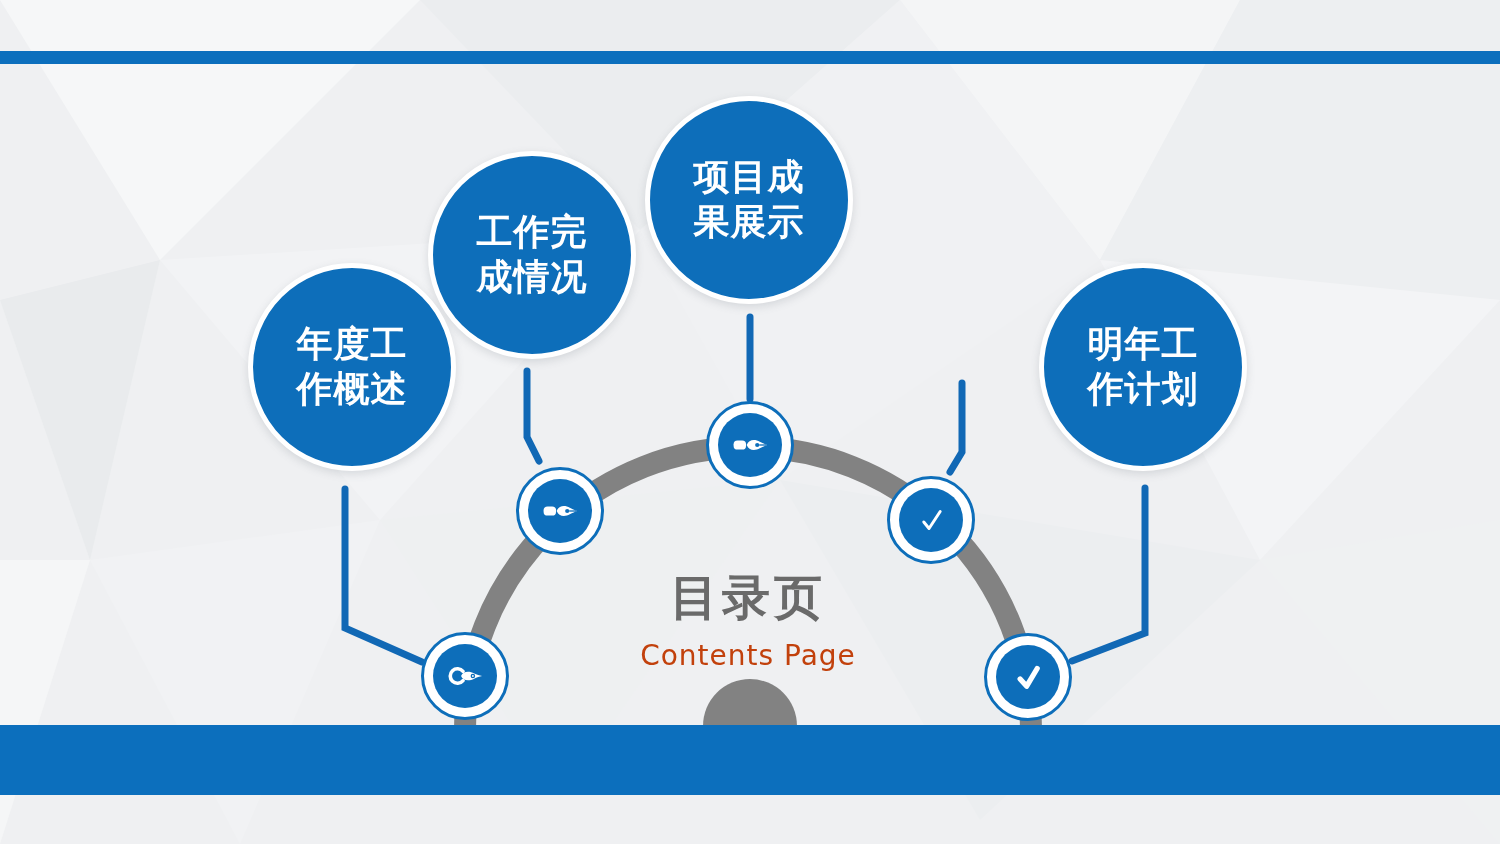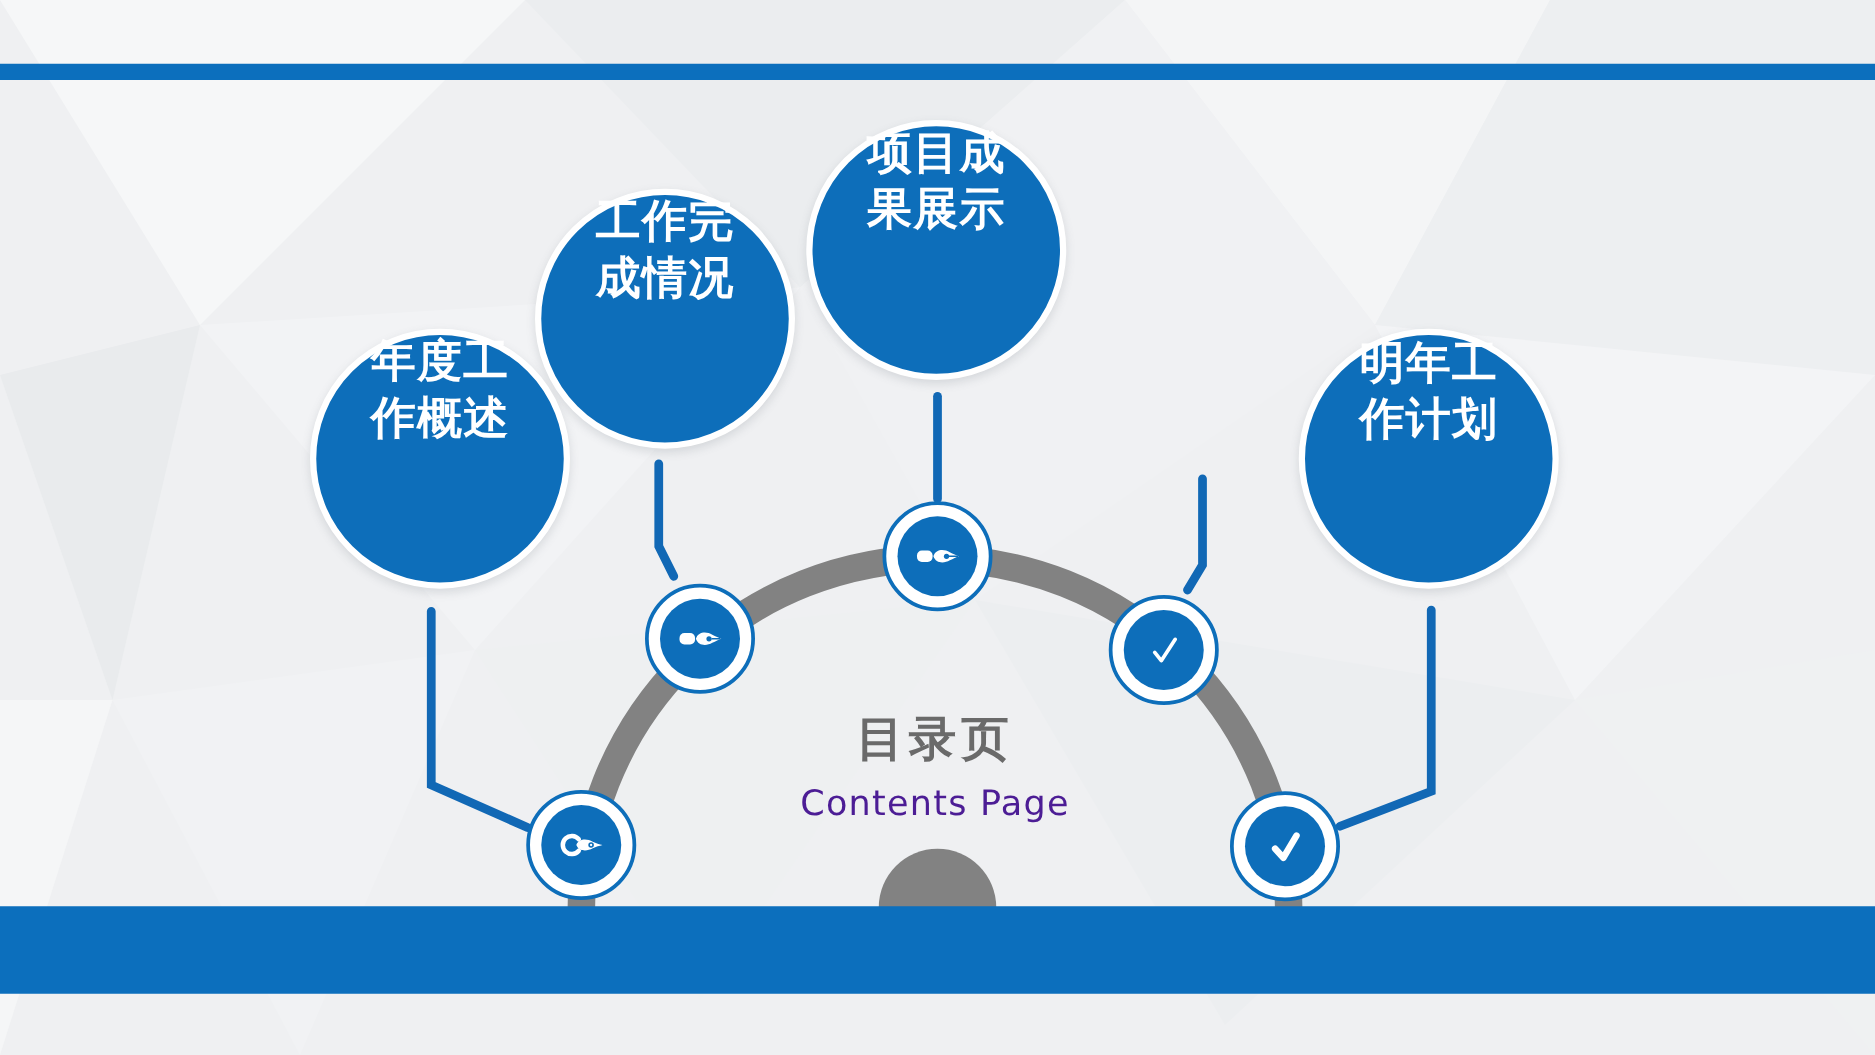--- a/index.html
+++ b/index.html
@@ -8,37 +8,37 @@
     background:#eff0f2;
     font-family:"DejaVu Sans","Liberation Sans",sans-serif;
   }
   .bg-svg, .diagram-svg { position:absolute; left:0; top:0; }
   .accent-bar { position:absolute; left:0; width:1500px; background:#0c6fbd; }
   .accent-bar.top { top:51px; height:13px; }
   .accent-bar.bottom { top:725px; height:70px; }
   .topic {
     position:absolute; width:198px; height:198px; border-radius:50%;
     background:#0d6eba; border:5px solid #ffffff;
-    display:flex; flex-direction:column; align-items:center; justify-content:flex-start;
+    display:flex; flex-direction:column; align-items:center; justify-content:center;
     color:#ffffff; font-weight:bold; font-size:36px; line-height:1.24;
     letter-spacing:1px; text-align:center;
     box-shadow:0 3px 8px rgba(90,100,110,0.18);
   }
   .node {
     position:absolute; width:82px; height:82px; border-radius:50%;
     background:#ffffff; border:3px solid #0d6eba;
   }
   .node-inner {
     position:absolute; left:50%; top:50%; transform:translate(-50%,-50%);
     width:64px; height:64px; border-radius:50%; background:#0d6eba;
     display:flex; align-items:center; justify-content:center;
   }
   .center-text { position:absolute; left:573px; top:566px; width:350px; text-align:center; }
-  .center-title { font-size:38px; font-weight:bold; color:#6a6a6a; letter-spacing:4px; }
-  .center-subtitle { margin-top:9px; font-size:28px; color:#4c1d95; letter-spacing:1px; }
+  .center-title { font-size:48px; font-weight:bold; color:#6a6a6a; letter-spacing:4px; }
+  .center-subtitle { margin-top:9px; font-size:28px; color:#c2410c; letter-spacing:1px; }
 </style>
 </head>
 <body>
 
 <div class="slide">
 
   <svg class="bg-svg" width="1500" height="844" viewBox="0 0 1500 844">
     <rect width="1500" height="844" fill="#eff0f2"></rect>
     <polygon points="0,0 420,0 160,260" fill="#f6f7f8"></polygon>
     <polygon points="420,0 900,0 640,230" fill="#ebedef"></polygon>
@@ -75,21 +75,21 @@
     <span>成情况</span>
   </div>
   <div class="topic" style="left:248px; top:263px;">
     <span>年度工</span>
     <span>作概述</span>
   </div>
   <div class="topic" style="left:645px; top:96px;">
     <span>项目成</span>
     <span>果展示</span>
   </div>
-  <div class="topic" style="left:1039px; top:263px;font-family:Liberation Serif, serif;">
+  <div class="topic" style="left:1039px; top:263px;">
     <span>明年工</span>
     <span>作计划</span>
   </div>
 
   <div class="node" style="left:421px; top:632px;">
     <div class="node-inner">
       <svg width="42" height="42" viewBox="0 0 64 64">
         <path d="M 29 25 A 11 11 0 1 0 29 39" fill="none" stroke="#ffffff" stroke-width="5.5" stroke-linecap="round"></path>
         <path d="M26 32 C 29 24 39 24 46 28 C 50 30 54 31 58 32 C 54 33 50 34 46 36 C 39 40 29 40 26 32 Z" fill="#ffffff"></path>
         <circle cx="44" cy="32" r="3.4" fill="#0d6eba"></circle>

